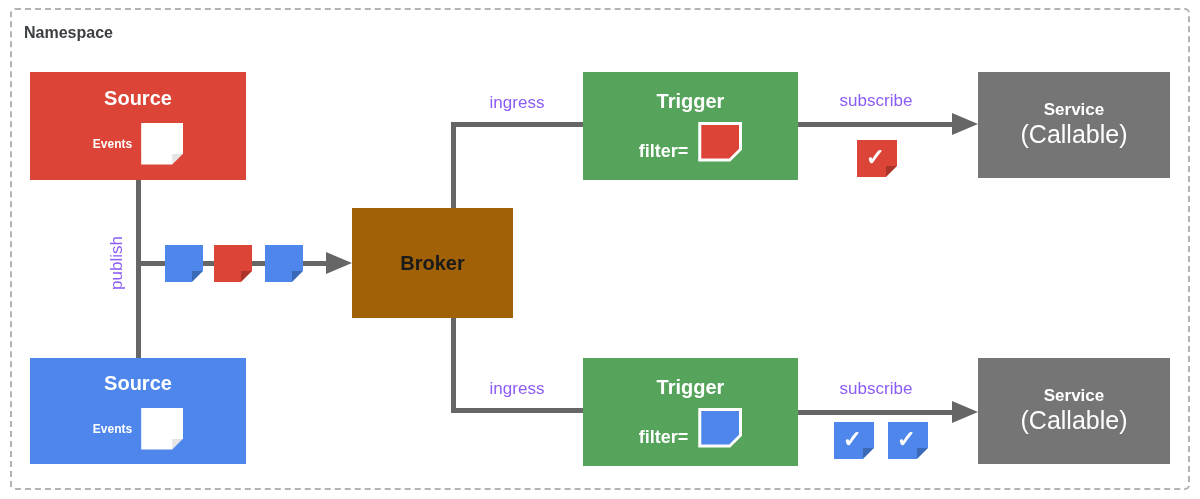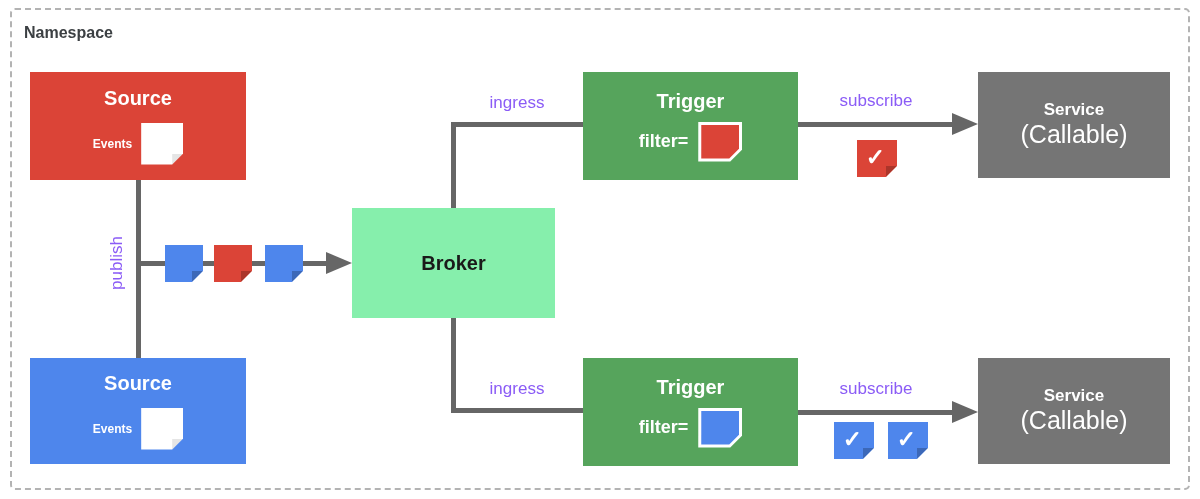--- a/index.html
+++ b/index.html
@@ -25,30 +25,30 @@
 
   
   .box {
     position: absolute; display: flex; flex-direction: column;
     align-items: center; justify-content: center;
     color: #ffffff; box-sizing: border-box;
   }
   .box .title { font-size: 20px; font-weight: bold; line-height: 1; }
   .src-top    { left: 30px;  top: 72px;  width: 216px; height: 108px; background: #DB4437; gap: 15px; }
   .src-bottom { left: 30px;  top: 358px; width: 216px; height: 106px; background: #4E86EC; gap: 15px; }
-  .broker     { left: 352px; top: 208px; width: 203px; height: 110px; background: #86efac; color: #1a1a1a; }
+  .broker     { left: 352px; top: 208px; width: 161px; height: 110px; background: #a16207; color: #1a1a1a; }
   .trig-top    { left: 583px; top: 72px;  width: 215px; height: 108px; background: #56A45C; gap: 11px; }
   .trig-bottom { left: 583px; top: 358px; width: 215px; height: 108px; background: #56A45C; gap: 11px; }
   .svc-top    { left: 978px; top: 72px;  width: 192px; height: 106px; background: #757575; gap: 3px; }
   .svc-bottom { left: 978px; top: 358px; width: 192px; height: 106px; background: #757575; gap: 3px; }
   .svc-top .title, .svc-bottom .title { font-size: 17px; }
   .subtitle { font-size: 25px; font-weight: normal; line-height: 1.1; }
 
   .events-row { display: flex; align-items: center; gap: 9px; font-size: 12px; font-weight: bold; }
-  .filter-row { display: flex; align-items: center; gap: 10px; font-size: 18px; font-weight: bold; }
+  .filter-row { display: flex; align-items: flex-end; gap: 10px; font-size: 18px; font-weight: bold; }
 
   
   .note {
     position: relative;
     clip-path: polygon(0 0, 100% 0, 100% calc(100% - 11px), calc(100% - 11px) 100%, 0 100%);
   }
   .note::after {
     content: ""; position: absolute; right: 0; bottom: 0;
     width: 11px; height: 11px;
     clip-path: polygon(0 0, 100% 0, 0 100%);

